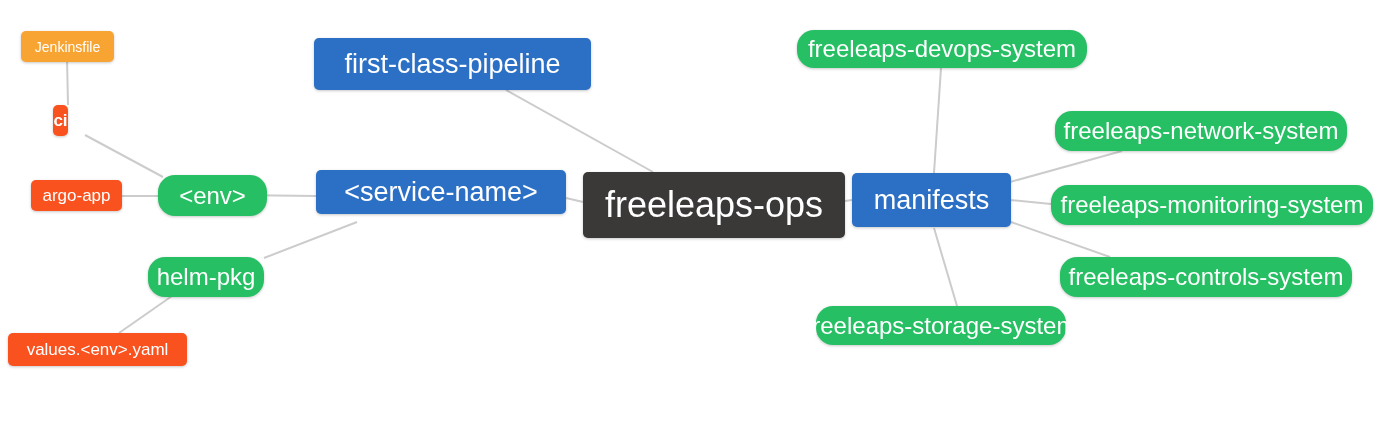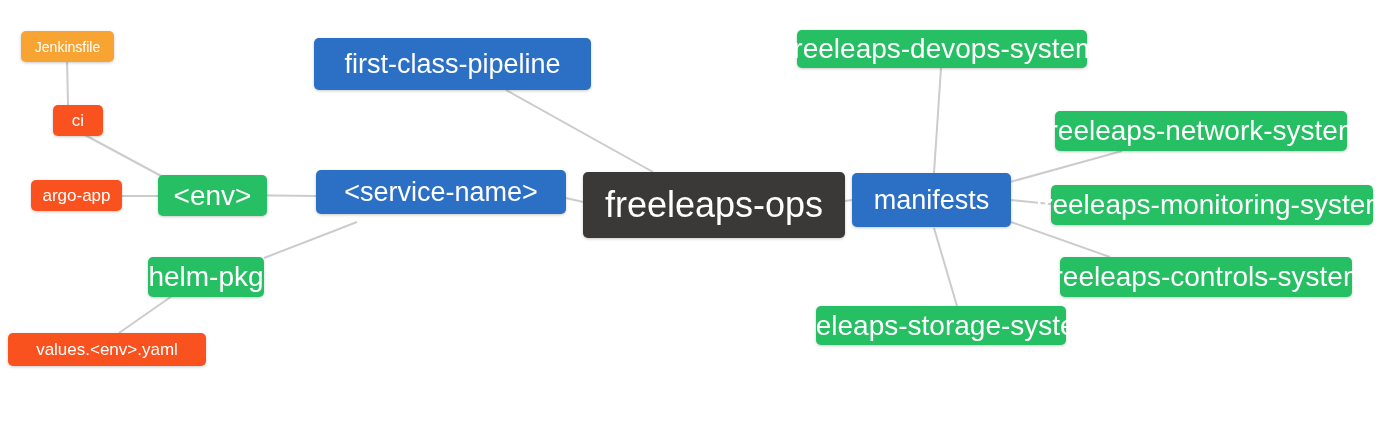--- a/index.html
+++ b/index.html
@@ -32,21 +32,21 @@
     color: #ffffff;
     border-radius: 5px;
     white-space: nowrap;
     cursor: pointer;
     box-shadow: 0 1px 3px rgba(0,0,0,0.22);
     line-height: 1;
     user-select: none;
   }
   .node.root       { font-size: 36px; }
   .node.primary    { font-size: 27px; }
-  .node.secondary  { font-size: 28px; }
+  .node.secondary  { font-size: 24px; border-radius: 17px; }
   .node.tertiary   { font-size: 17px; }
   .node.quaternary { font-size: 14px; }
 </style>
 </head>
 <body>
 
 <div class="canvas">
   <svg class="edges" viewBox="0 0 1390 421" xmlns="http://www.w3.org/2000/svg">
       <line x1="653" y1="172" x2="506" y2="90" stroke="#cccccc" stroke-width="2"></line>
       <line x1="583" y1="202" x2="566" y2="198" stroke="#cccccc" stroke-width="2"></line>
@@ -68,17 +68,17 @@
     <div class="node primary" style="left: 314px; top: 38px; width: 277px; height: 52px; background: rgb(44, 112, 198); color: rgb(255, 255, 255);">first-class-pipeline</div>
     <div class="node primary" style="left: 316px; top: 170px; width: 250px; height: 44px; background: rgb(44, 112, 198); color: rgb(255, 255, 255);">&lt;service-name&gt;</div>
     <div class="node primary" style="left: 852px; top: 173px; width: 159px; height: 54px; background: rgb(44, 112, 198); color: rgb(255, 255, 255);">manifests</div>
     <div class="node secondary" style="left: 158px; top: 175px; width: 109px; height: 41px; background: rgb(38, 191, 99); color: rgb(255, 255, 255);">&lt;env&gt;</div>
     <div class="node secondary" style="left: 148px; top: 257px; width: 116px; height: 40px; background: rgb(38, 191, 99); color: rgb(255, 255, 255);">helm-pkg</div>
     <div class="node secondary" style="left: 797px; top: 30px; width: 290px; height: 38px; background: rgb(38, 191, 99); color: rgb(255, 255, 255);">freeleaps-devops-system</div>
     <div class="node secondary" style="left: 1055px; top: 111px; width: 292px; height: 40px; background: rgb(38, 191, 99); color: rgb(255, 255, 255);">freeleaps-network-system</div>
     <div class="node secondary" style="left: 1051px; top: 185px; width: 322px; height: 40px; background: rgb(38, 191, 99); color: rgb(255, 255, 255);">freeleaps-monitoring-system</div>
     <div class="node secondary" style="left: 1060px; top: 257px; width: 292px; height: 40px; background: rgb(38, 191, 99); color: rgb(255, 255, 255);">freeleaps-controls-system</div>
     <div class="node secondary" style="left: 816px; top: 306px; width: 250px; height: 39px; background: rgb(38, 191, 99); color: rgb(255, 255, 255);">freeleaps-storage-system</div>
-    <div class="node tertiary" style="left: 53px; top: 105px; width: 50px; height: 31px; background: rgb(249, 82, 30); color: rgb(255, 255, 255);">ci</div>
+    <div class="node tertiary" style="left: 53px; top: 105px; width: 15px; height: 31px; background: rgb(249, 82, 30); color: rgb(255, 255, 255); font-weight: bold;">ci</div>
     <div class="node tertiary" style="left: 31px; top: 180px; width: 91px; height: 31px; background: rgb(249, 82, 30); color: rgb(255, 255, 255);">argo-app</div>
-    <div class="node tertiary" style="left: 8px; top: 333px; width: 198px; height: 33px; background: rgb(249, 82, 30); color: rgb(255, 255, 255);">values.&lt;env&gt;.yaml</div>
+    <div class="node tertiary" style="left: 8px; top: 333px; width: 179px; height: 33px; background: rgb(249, 82, 30); color: rgb(255, 255, 255);">values.&lt;env&gt;.yaml</div>
     <div class="node quaternary" style="left: 21px; top: 31px; width: 93px; height: 31px; background: rgb(248, 164, 50); color: rgb(255, 255, 255);">Jenkinsfile</div>
   </div>
 
 </body></html>

